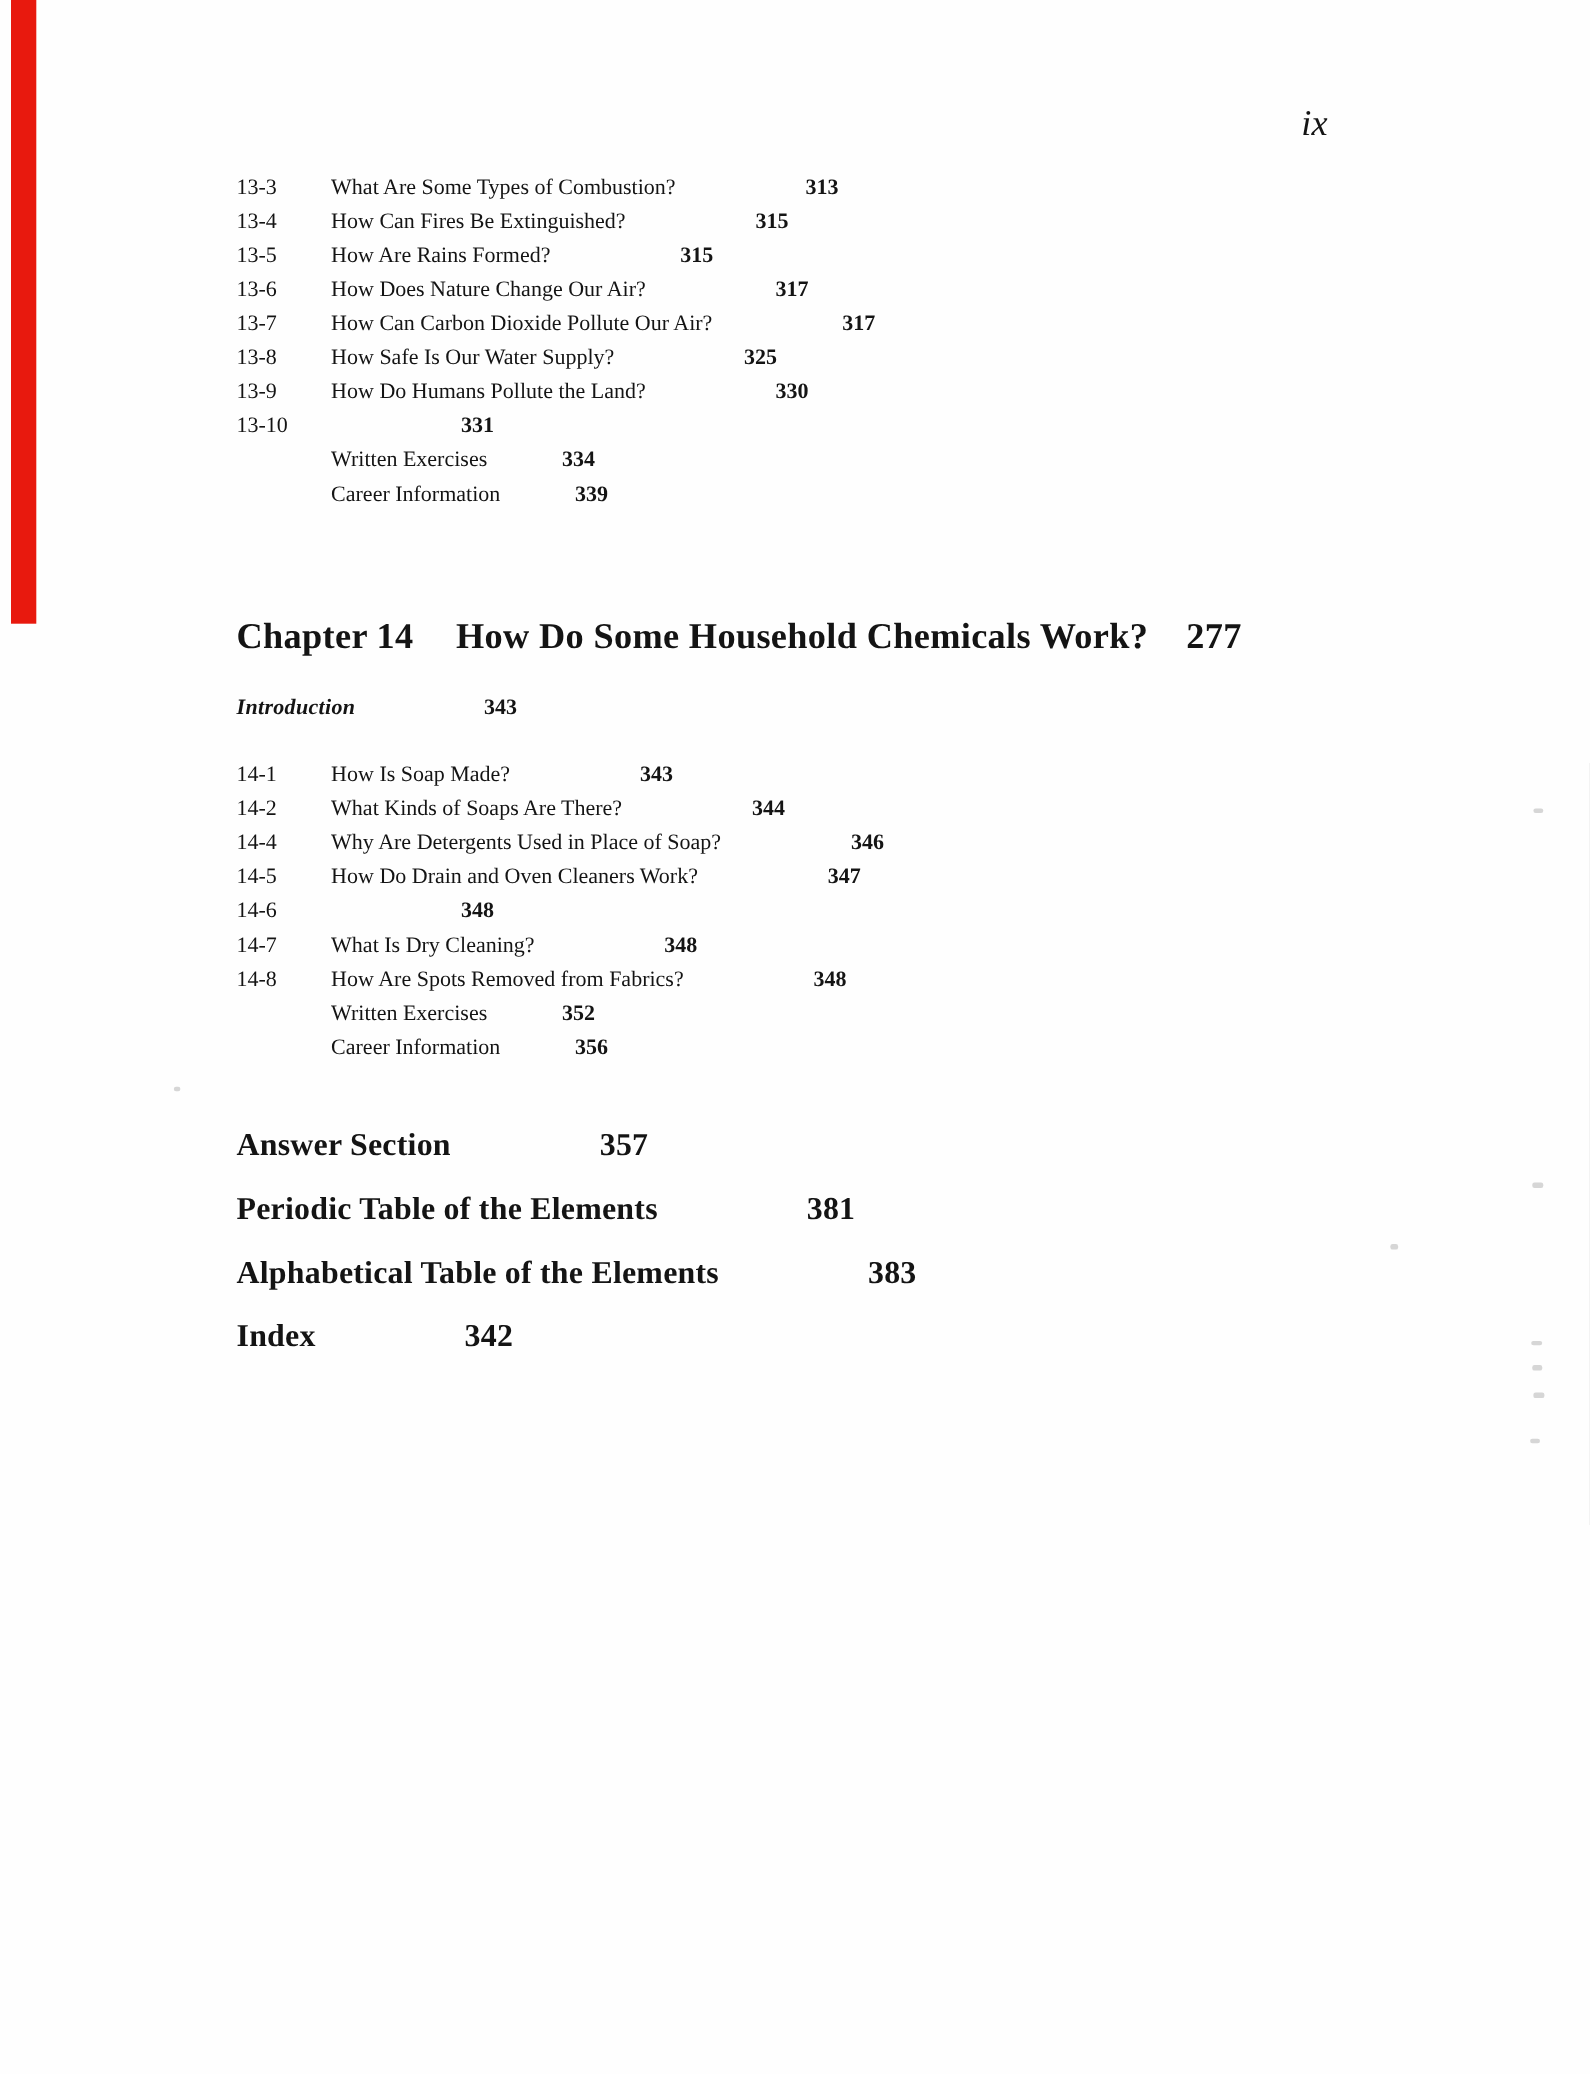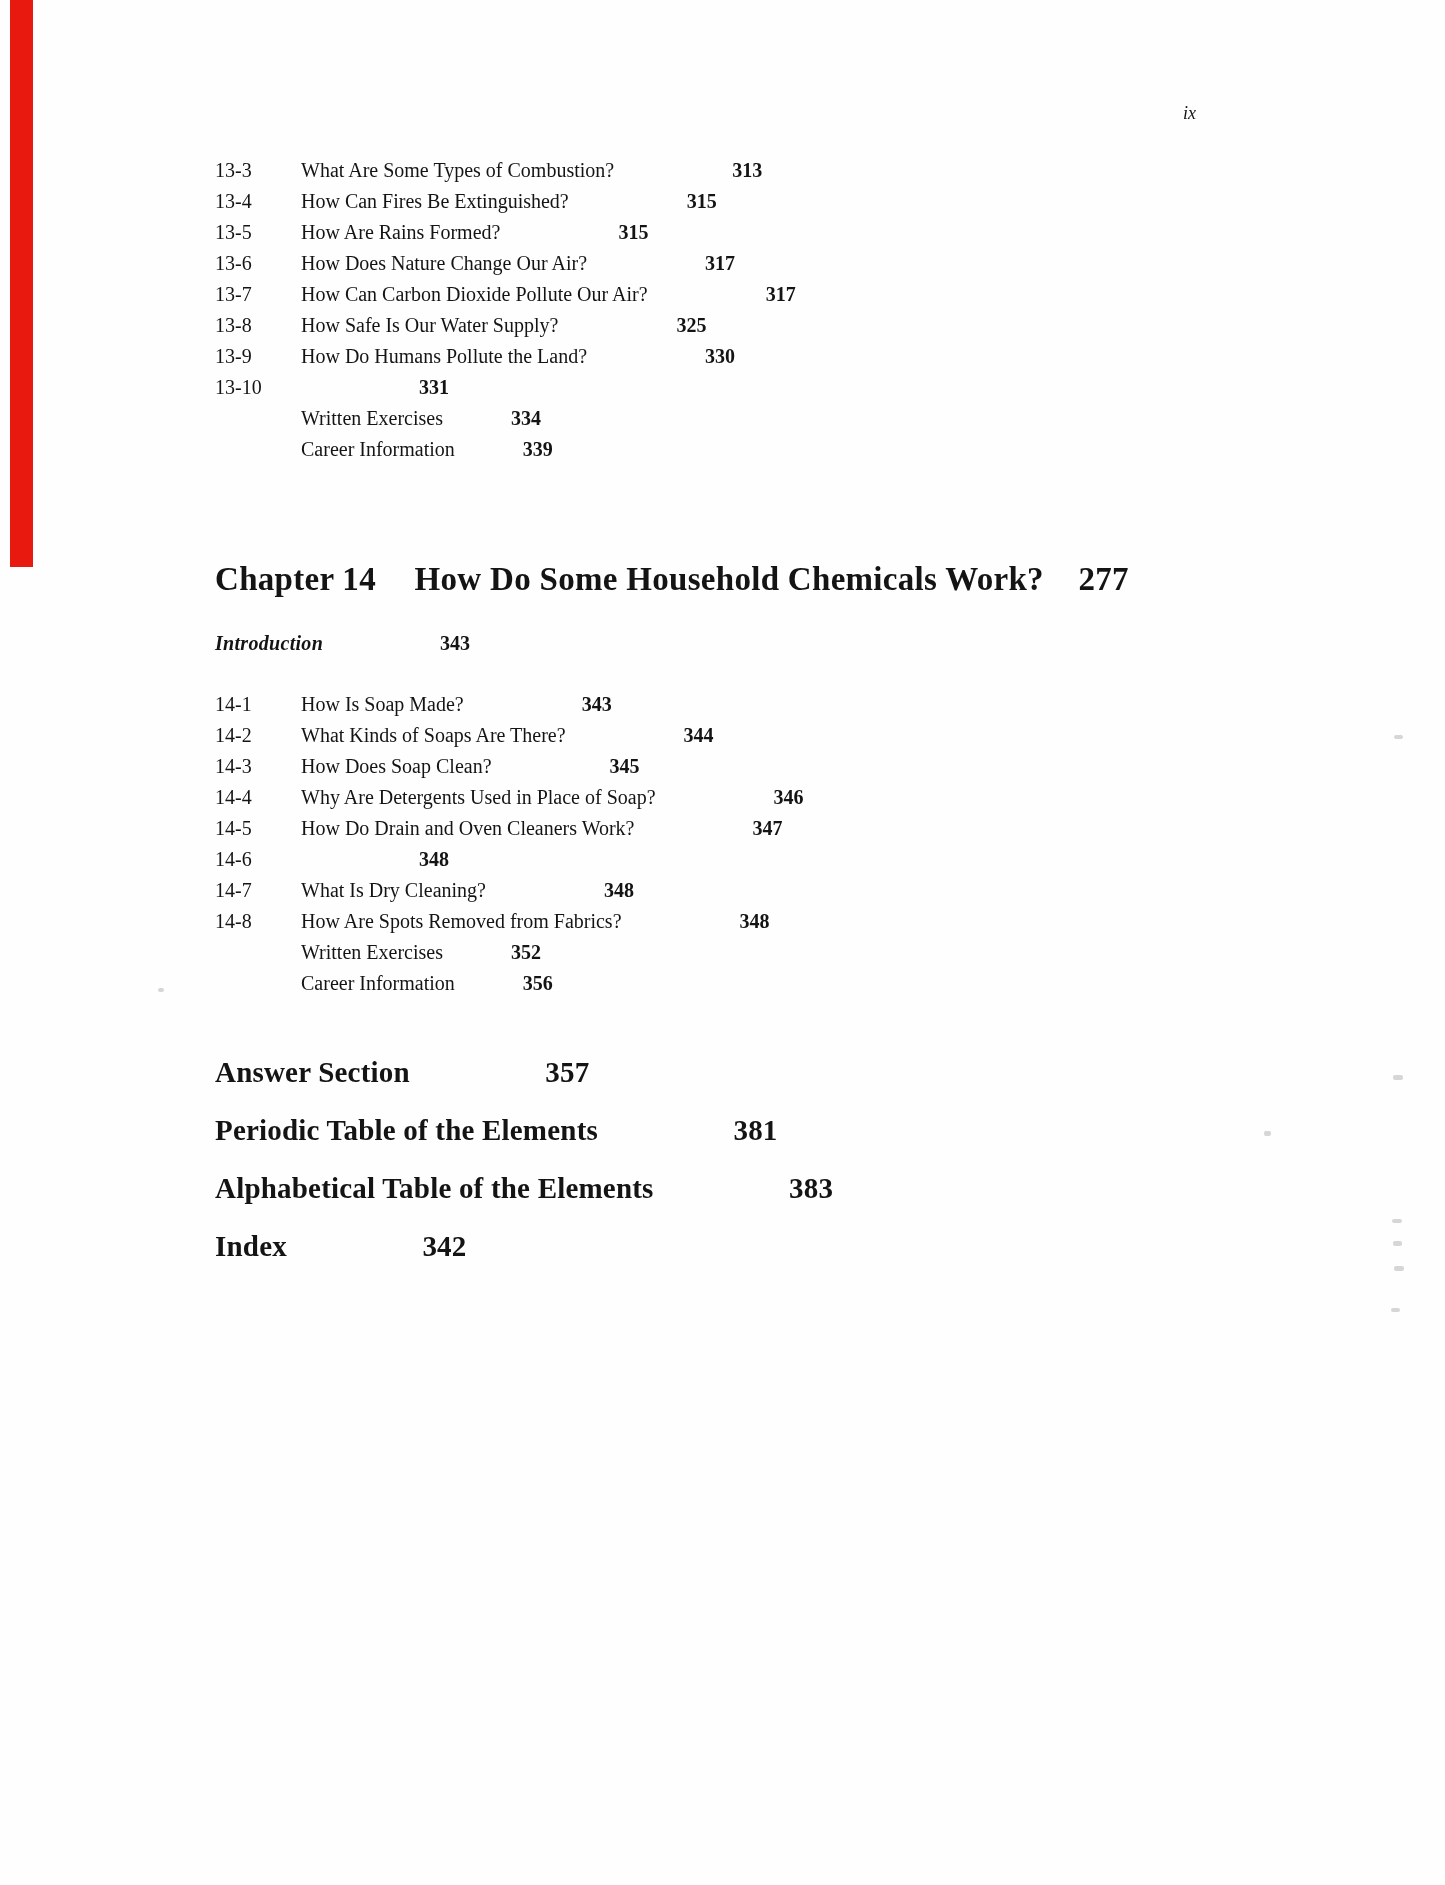--- a/index.html
+++ b/index.html
@@ -11,21 +11,21 @@
     color:#141414;
     font-family:"Liberation Serif","DejaVu Serif",serif;
     overflow:hidden;
   }
   .red-stripe{
     position:absolute;left:10px;top:0;width:23px;height:567px;
     background:#e8190e;
   }
   .folio{
     position:absolute;left:1183px;top:98px;
-    font-style:italic;font-size:18px;line-height:30px;
+    font-style:italic;font-size:33px;line-height:30px;
   }
   .content{position:absolute;left:215px;top:155px;width:1180px;}
   .toc-row{
     display:flex;align-items:baseline;
     font-size:20px;line-height:31px;height:31px;
     white-space:nowrap;
   }
   .toc-row .num{flex:0 0 86px;width:86px;}
   .toc-row .pg{font-weight:bold;margin-left:118px;}
   .toc-row.extra .pg{margin-left:68px;}
@@ -130,25 +130,20 @@
     <div class="toc-list section-list">
       <div class="toc-row">
         <span class="num">14-1</span>
         <span class="title">How Is Soap Made?</span>
         <span class="pg">343</span>
       </div>
       <div class="toc-row">
         <span class="num">14-2</span>
         <span class="title">What Kinds of Soaps Are There?</span>
         <span class="pg">344</span>
-      </div>
-      <div class="toc-row">
-        <span class="num">14-3</span>
-        <span class="title">How Does Soap Clean?</span>
-        <span class="pg">345</span>
       </div>
       <div class="toc-row">
         <span class="num">14-4</span>
         <span class="title">Why Are Detergents Used in Place of Soap?</span>
         <span class="pg">346</span>
       </div>
       <div class="toc-row">
         <span class="num">14-5</span>
         <span class="title">How Do Drain and Oven Cleaners Work?</span>
         <span class="pg">347</span>

